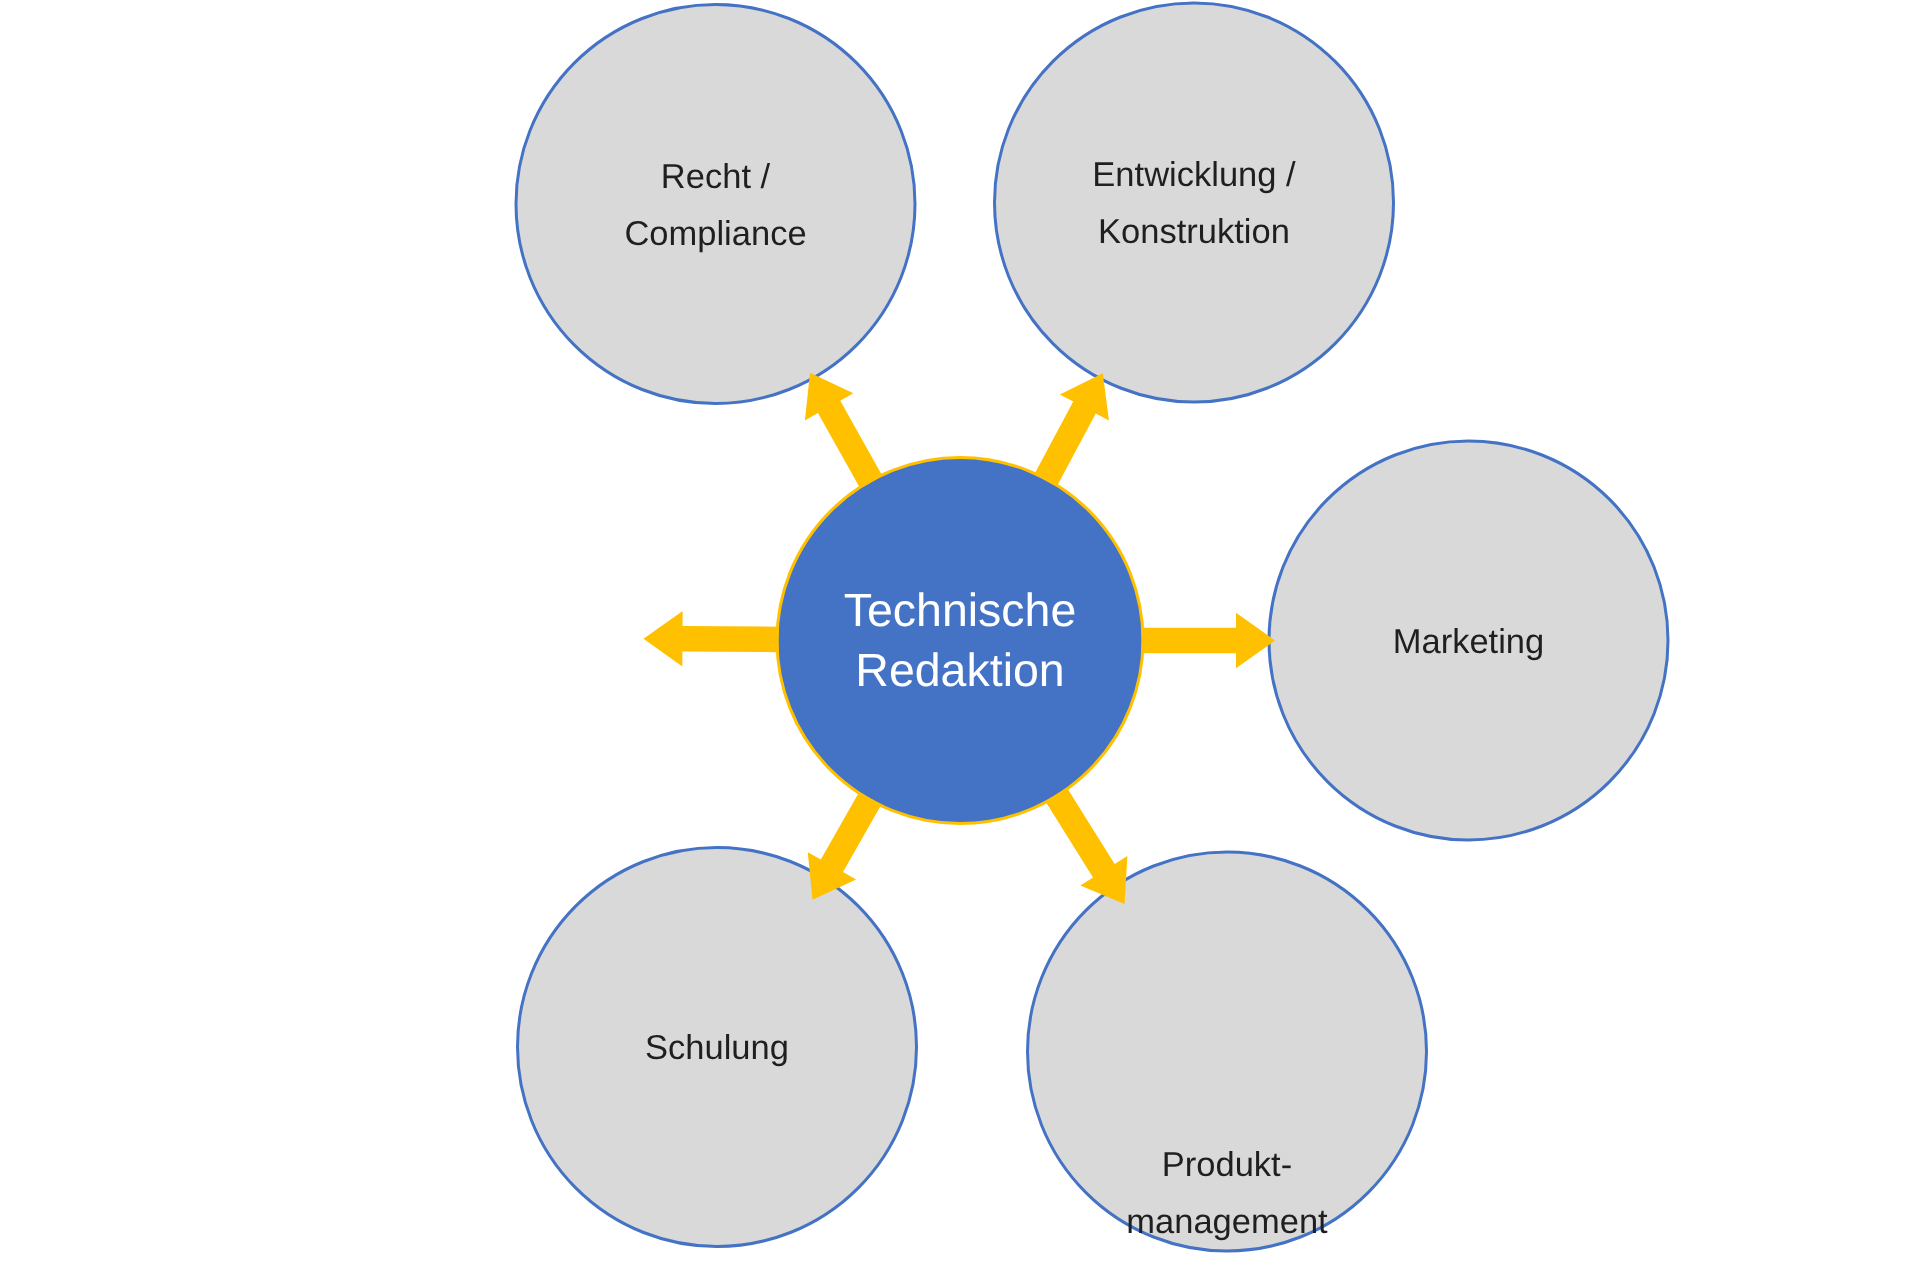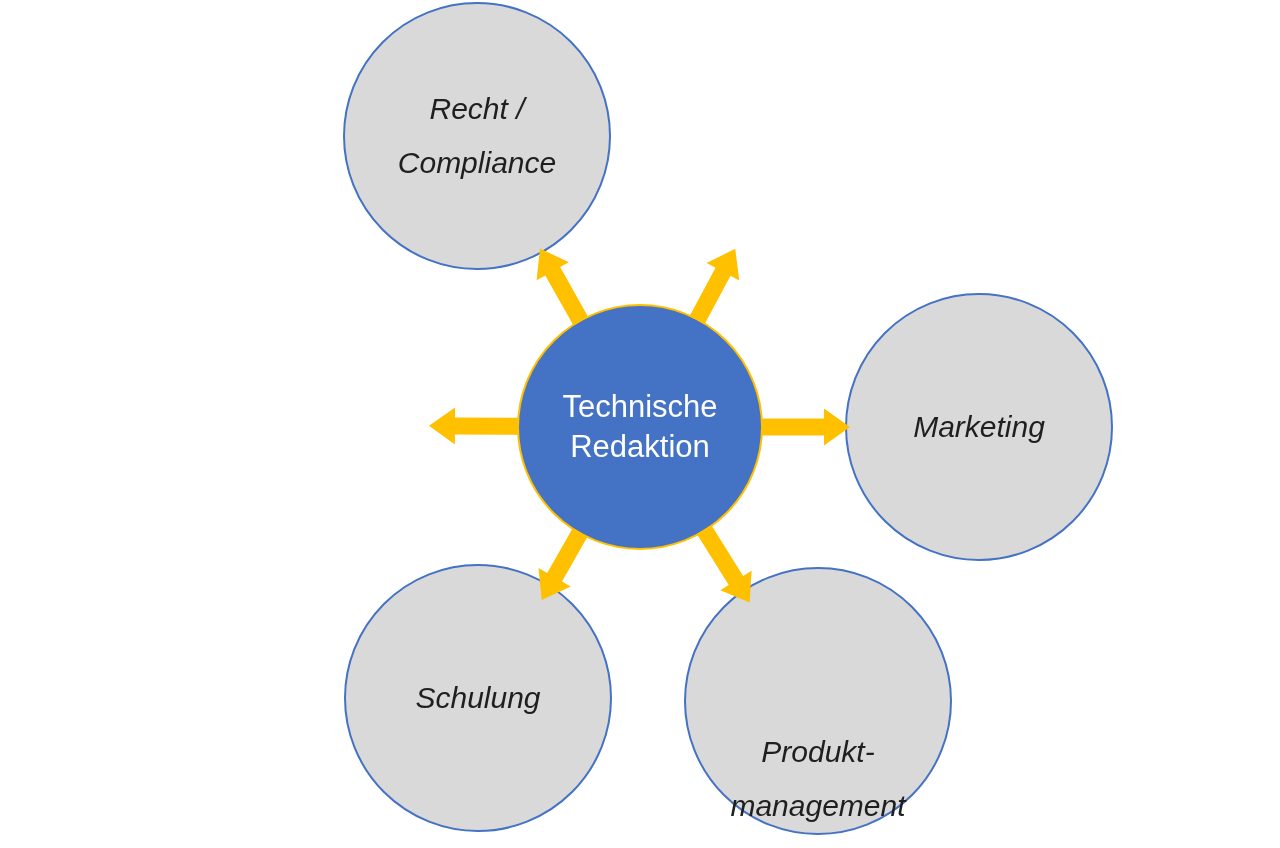--- a/index.html
+++ b/index.html
@@ -33,23 +33,22 @@
     text-align: center;
     box-sizing: border-box;
     z-index: 2;
   }
   .node {
     width: 268px;
     height: 268px;
     background: var(--node-fill, #d9d9d9);
     border: 2px solid var(--node-border, #4472c4);
     color: var(--node-text, #1f1f1f);
-    font-size: 30px;
-    line-height: 54px;
-    font-style: italic;
+    font-size: 23px;
+    line-height: 38px;
   }
   .hub {
     width: 246px;
     height: 246px;
     background: var(--hub-fill, #4472c4);
     border: 2.5px solid var(--hub-border, #ffc000);
     color: var(--hub-text, #ffffff);
     font-size: 31px;
     line-height: 40px;
     z-index: 1;
@@ -85,20 +84,24 @@
   <div class="circle hub pos-hub">
     <span class="label">Technische
 Redaktion</span>
   </div>
 
   <div class="circle node pos-recht-compliance">
     <span class="label">Recht /
 Compliance</span>
   </div>
 
+  <div class="circle node pos-entwicklung-konstruktion">
+    <span class="label">Entwicklung /
+Konstruktion</span>
+  </div>
 
 
   <div class="circle node pos-marketing">
     <span class="label">Marketing</span>
   </div>
 
   <div class="circle node pos-schulung">
     <span class="label">Schulung</span>
   </div>
 

